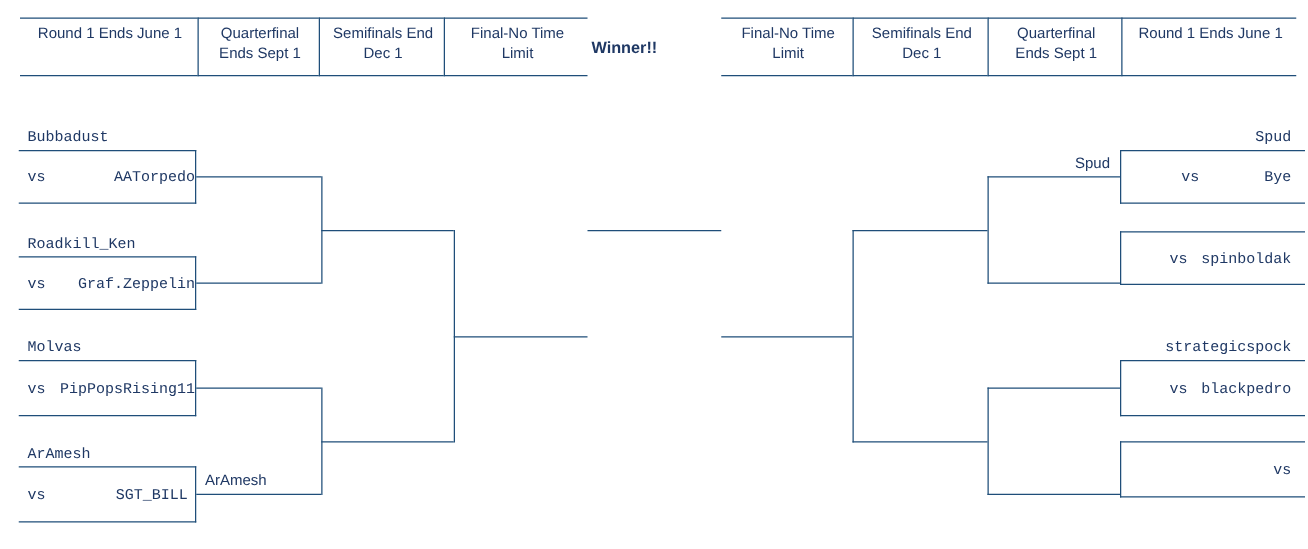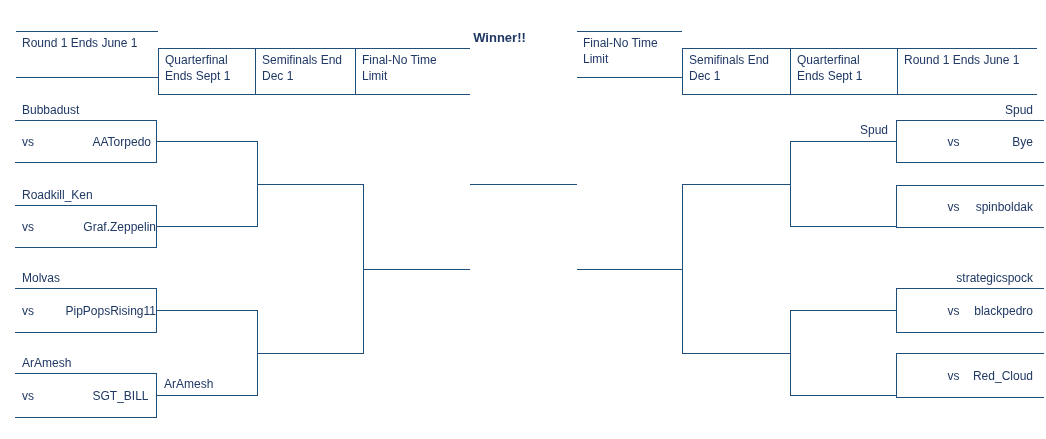--- a/index.html
+++ b/index.html
@@ -8,32 +8,32 @@
     --bg:#ffffff;
   }
   html,body{margin:0;padding:0;background:var(--bg);}
   #canvas{
     position:relative;width:1046px;height:439px;background:var(--bg);
     font-family:"Liberation Sans",sans-serif;color:var(--text);
     overflow:hidden;
   }
   
   .hcell{
-    position:absolute;top:31px;height:47px;box-sizing:border-box;
+    position:absolute;top:14px;height:47px;box-sizing:border-box;
     border-top:1px solid var(--line);border-bottom:1px solid var(--line);
-    padding:3px 4px 0 6px;font-size:12px;line-height:16px;white-space:nowrap;
+    padding:3px 4px 0 6px;font-size:12px;line-height:16px;white-space:nowrap;text-align:center;
   }
-  .hcell.sep{border-left:1px solid var(--line);margin-top:17px;}
+  .hcell.sep{border-left:1px solid var(--line);}
   .winner{
     position:absolute;left:446px;top:14px;width:107px;height:47px;
     display:flex;align-items:center;justify-content:center;
     font-size:13px;font-weight:bold;
   }
   
-  .match{position:absolute;box-sizing:border-box;font-size:12px;white-space:nowrap;}
+  .match{position:absolute;box-sizing:border-box;font-size:12px;white-space:nowrap;font-family:Liberation Mono, monospace;}
   .match .p1{height:20px;line-height:20px;}
   .match .box{box-sizing:border-box;display:flex;flex-direction:row;}
   .match .box>div{flex:1;display:flex;align-items:center;}
   .match.left{left:15px;width:142px;}
   .match.left .p1, .match.left .box>div{padding-left:7px;}
   .match.left .box{border-top:1px solid var(--line);border-bottom:1px solid var(--line);border-right:1px solid var(--line);}
   .match.right{left:896px;width:148px;text-align:right;}
   .match.right .p1, .match.right .box>div{padding-right:11px;justify-content:flex-end;}
   .match.right .box{border-top:1px solid var(--line);border-bottom:1px solid var(--line);border-left:1px solid var(--line);}
   
@@ -130,21 +130,20 @@
   <div class="match right" style="top:268px;height:65px">
     <div class="p1">strategicspock</div>
     <div class="box" style="height:45px">
       <div>vs</div>
       <div>blackpedro</div>
     </div>
   </div>
   <div class="match right" style="top:353px;height:65px">
     <div class="box" style="height:45px">
       <div>vs</div>
-      <div>Red_Cloud</div>
     </div>
   </div>
 
   <div class="adv r" style="left:738px;top:120px;width:150px">Spud</div>
   <div class="adv" style="left:164px;top:374px;width:150px">ArAmesh</div>
 
   <div class="hl" style="left:157px;top:141px;width:100px"></div>
   <div class="hl" style="left:157px;top:226px;width:100px"></div>
   <div class="vl" style="left:257px;top:141px;height:86px"></div>
   <div class="hl" style="left:257px;top:184px;width:106px"></div>

